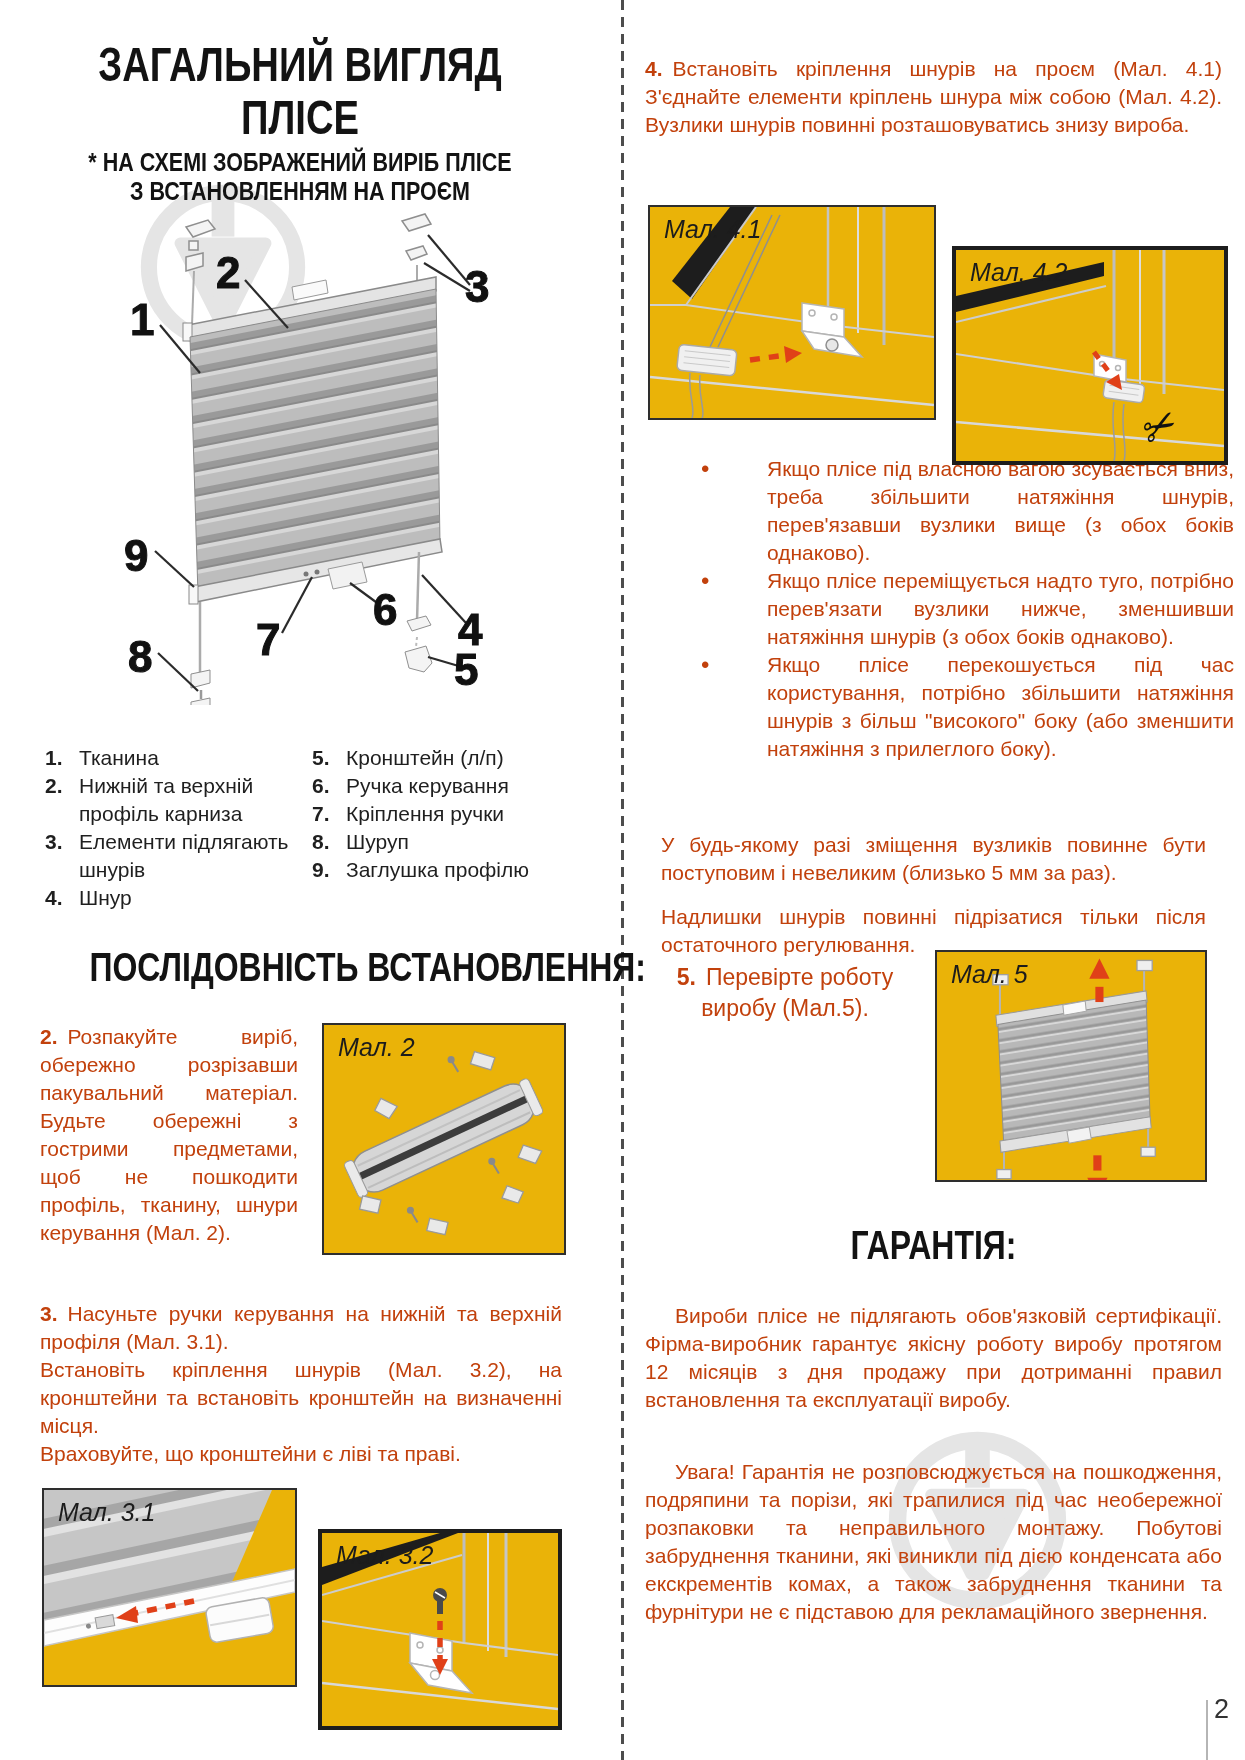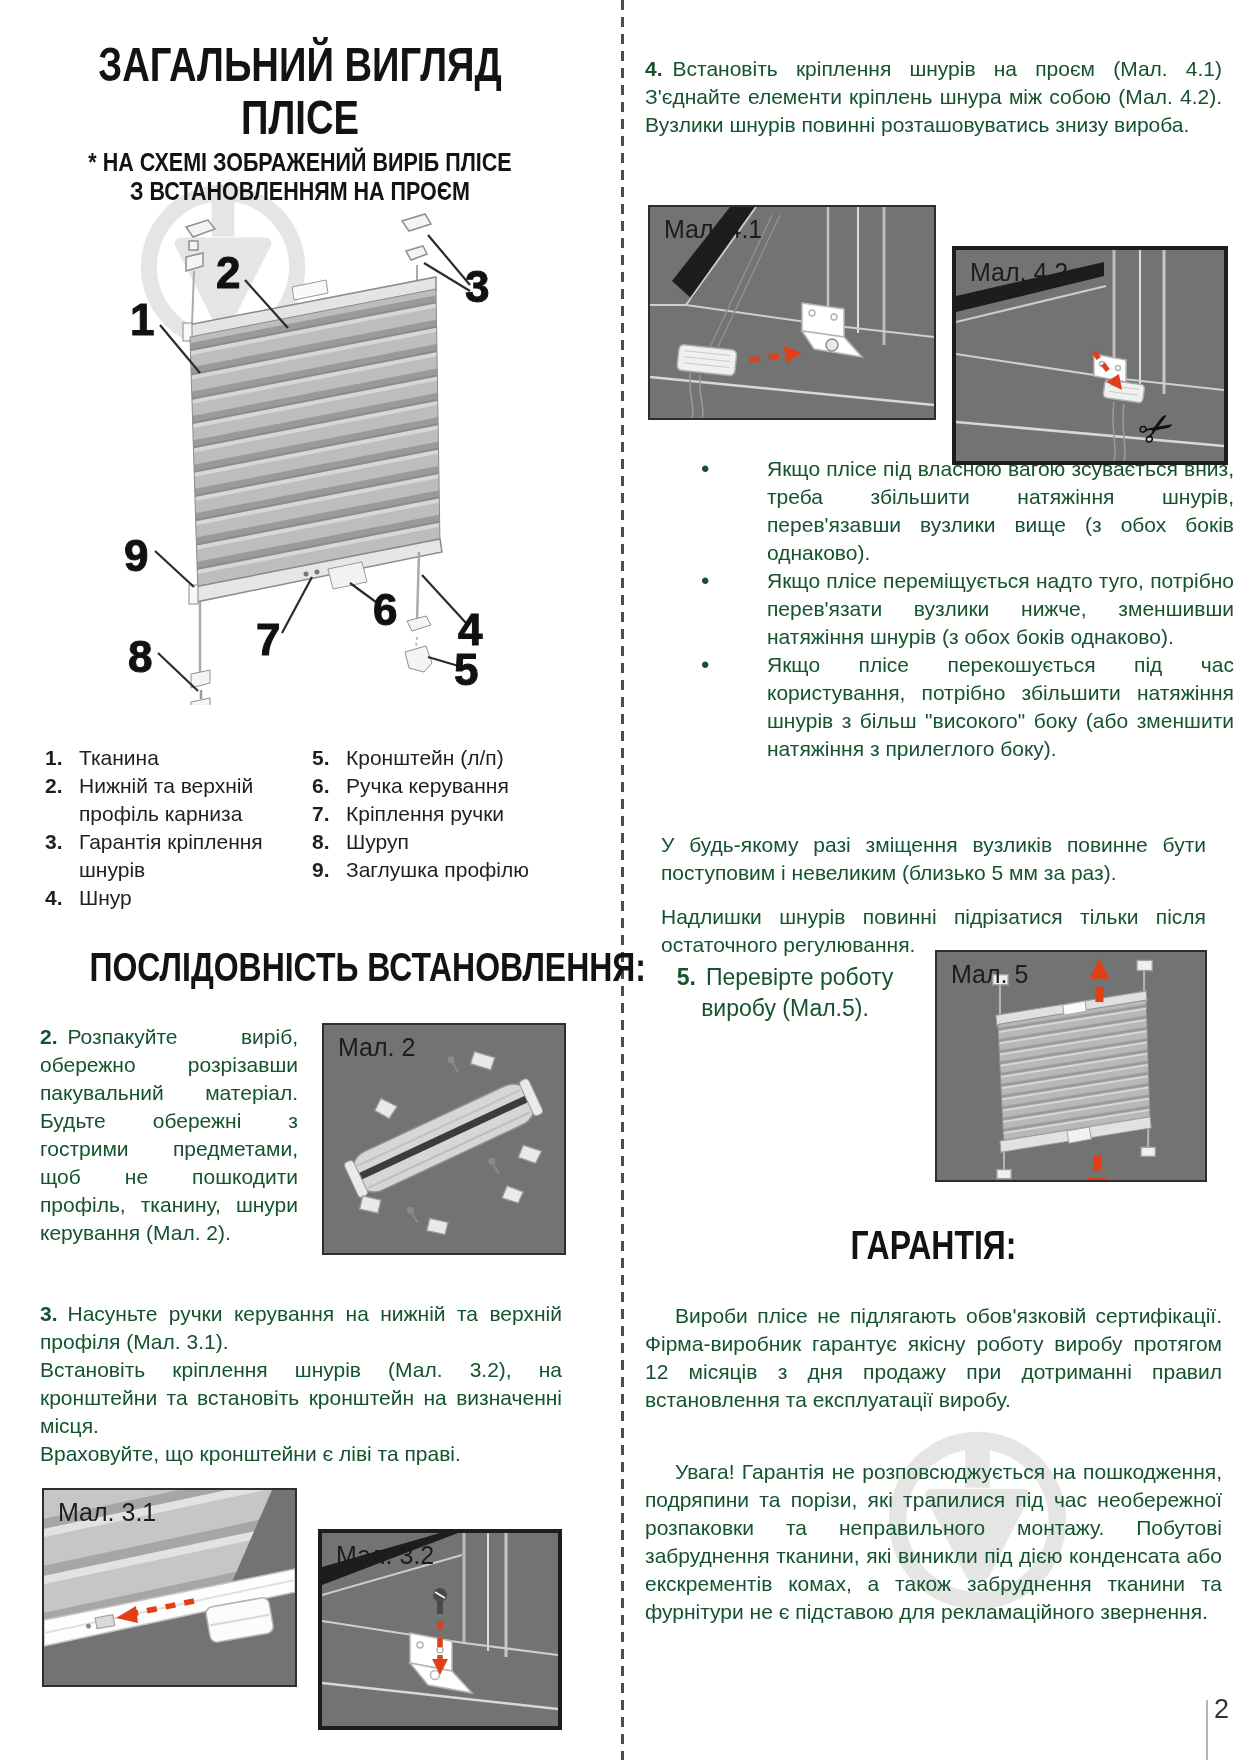--- a/index.html
+++ b/index.html
@@ -1,24 +1,24 @@
 <!DOCTYPE html>
 <html style="--accent: #e04018; --watermark: #e5e5e5; --text: #1f1f1f;"><head>
 <meta charset="utf-8">
 <style>
   html,body{margin:0;padding:0;background:#ffffff;}
   .page{position:relative;width:1245px;height:1760px;background:#fff;overflow:hidden;
         font-family:"Liberation Sans", sans-serif;color:var(--text,#1f1f1f);}
   .abs{position:absolute;}
-  .body{font-size:21px;line-height:28px;color:#14532d;text-align:justify;}
+  .body{font-size:21px;line-height:28px;color:#c2410c;text-align:justify;}
   .body b{margin-right:10px;}
   .cond{display:block;transform:scaleX(0.78);transform-origin:50% 50%;white-space:nowrap;}
   .cond2{display:block;transform:scaleX(0.86);transform-origin:50% 50%;white-space:nowrap;}
   .heading{font-weight:bold;color:#131313;text-align:center;}
-  .figbox{position:absolute;background:#737373;border:2.5px solid #2e2e2e;}
+  .figbox{position:absolute;background:#eab308;border:2.5px solid #2e2e2e;font-style:italic;}
   .figbox.thick{border:4px solid #1d1d1d;margin-top:41px;}
   .figlabel{position:absolute;top:8px;left:14px;font-size:25px;color:#1c1c1c;z-index:3;}
   .figsvg{position:absolute;left:0;top:0;width:100%;height:100%;}
   .legend{font-size:21px;line-height:28px;}
   .legend .li{position:relative;padding-left:34px;}
   .legend .num{position:absolute;left:0;font-weight:bold;}
   ul.bullets{list-style:none;margin:12px;padding:0;}
   ul.bullets li{position:relative;padding-left:110px;margin:0;}
   ul.bullets li::before{content:"\2022";position:absolute;left:44px;top:0;font-size:24px;}
   .noteP{margin:16px;}
@@ -130,21 +130,21 @@
         <text x="196" y="470">7</text>
         <text x="68" y="487">8</text>
         <text x="64" y="386">9</text>
       </g>
     </svg>
   </div>
 
   <div class="abs legend z1" style="left:45px;top:744px;width:262px;">
     <div class="li"><span class="num">1.</span><span>Тканина</span></div>
     <div class="li"><span class="num">2.</span><span>Нижній та верхній профіль карниза</span></div>
-    <div class="li"><span class="num">3.</span><span>Гарантія кріплення шнурів</span></div>
+    <div class="li"><span class="num">3.</span><span>Елементи підлягають шнурів</span></div>
     <div class="li"><span class="num">4.</span><span>Шнур</span></div>
   </div>
   <div class="abs legend z1" style="left:312px;top:744px;width:250px;">
     <div class="li"><span class="num">5.</span><span>Кронштейн (л/п)</span></div>
     <div class="li"><span class="num">6.</span><span>Ручка керування</span></div>
     <div class="li"><span class="num">7.</span><span>Кріплення ручки</span></div>
     <div class="li"><span class="num">8.</span><span>Шуруп</span></div>
     <div class="li"><span class="num">9.</span><span>Заглушка профілю</span></div>
   </div>
 

